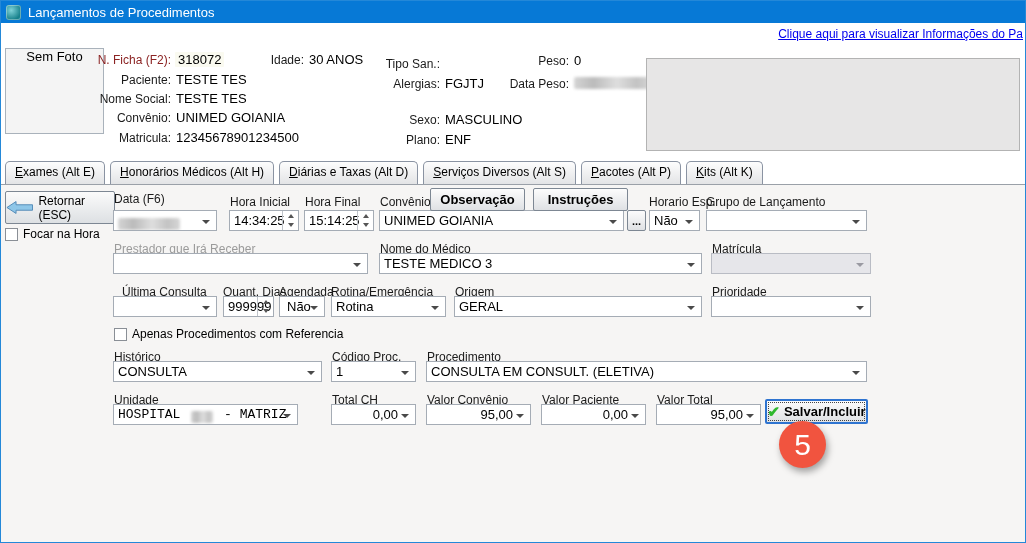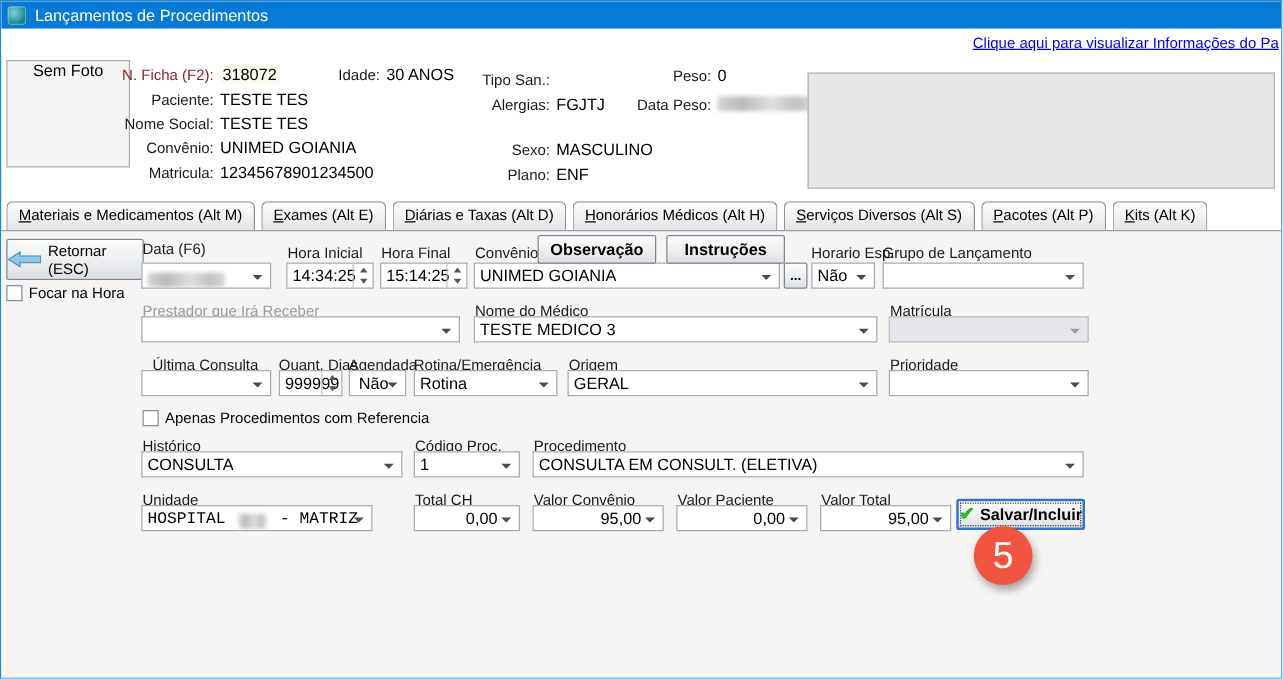--- a/index.html
+++ b/index.html
@@ -111,24 +111,23 @@
 
   <div class="plabel" style="left:488px;top:53px;width:80px;">Peso:</div>
   <div class="pval" style="left:573px;top:52px;">0</div>
 
   <div class="plabel" style="left:488px;top:76px;width:80px;">Data Peso:</div>
   <span class="redact" style="position:absolute;left:573px;top:76px;width:78px;"></span>
 
   <div class="grayPanel"></div>
 
   <div class="tabbar">
-    <div class="tab"><span class="tab-u">M</span><span>ateriais e Medicamentos (Alt M)</span></div>
     <div class="tab"><span class="tab-u">E</span><span>xames (Alt E)</span></div>
+    <div class="tab"><span class="tab-u">H</span><span>onorários Médicos (Alt H)</span></div>
     <div class="tab"><span class="tab-u">D</span><span>iárias e Taxas (Alt D)</span></div>
-    <div class="tab"><span class="tab-u">H</span><span>onorários Médicos (Alt H)</span></div>
     <div class="tab"><span class="tab-u">S</span><span>erviços Diversos (Alt S)</span></div>
     <div class="tab"><span class="tab-u">P</span><span>acotes (Alt P)</span></div>
     <div class="tab"><span class="tab-u">K</span><span>its (Alt K)</span></div>
   </div>
 
   <div class="content"></div>
 
   <div class="backbtn">
     <svg width="30" height="15" viewBox="0 0 30 15">
       <path d="M1 7.5 L11 1 L11 4.5 L29 4.5 L29 10.5 L11 10.5 L11 14 Z" fill="#8ec6e8" stroke="#4f87b5" stroke-width="1"></path>

